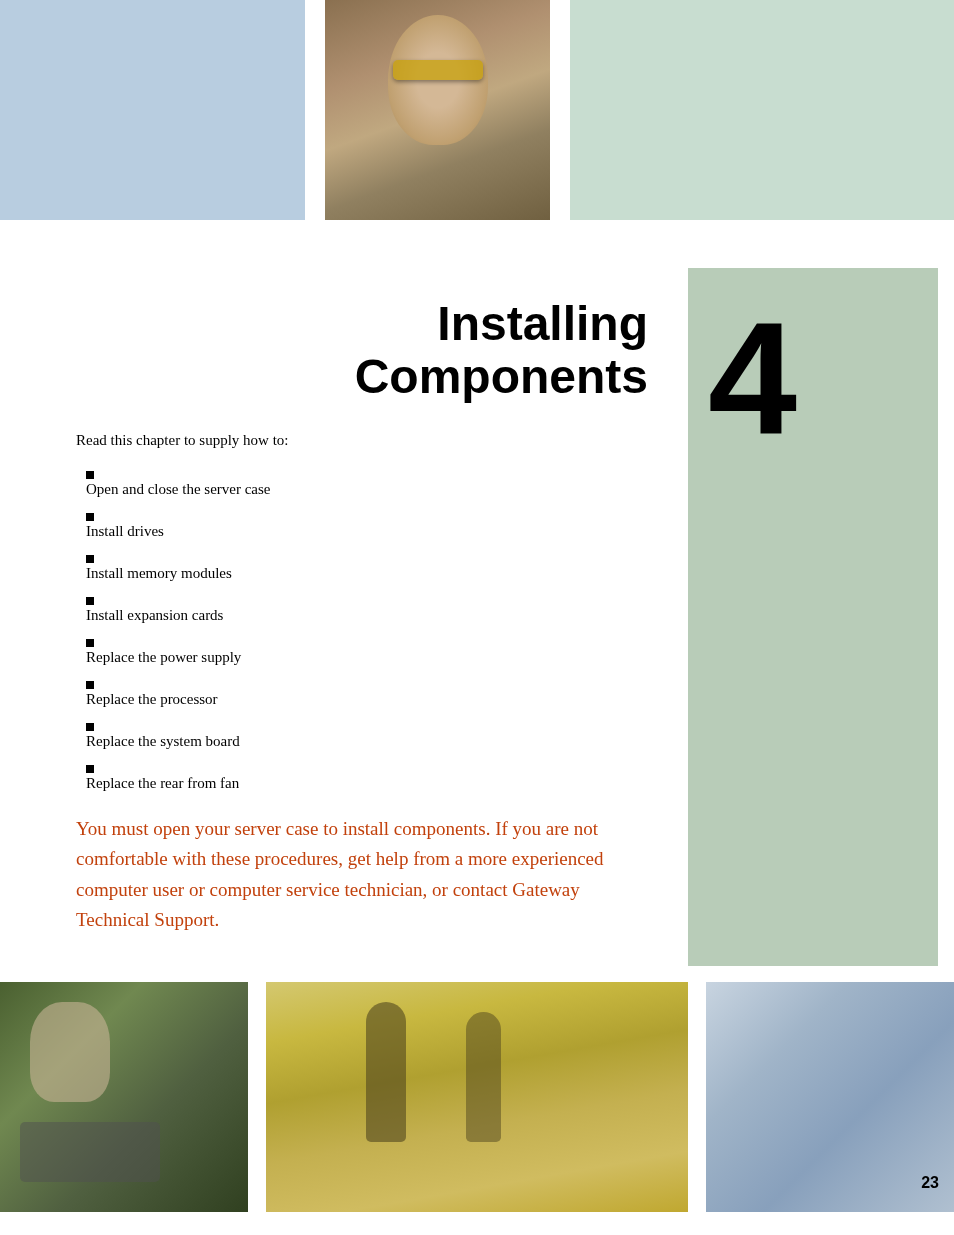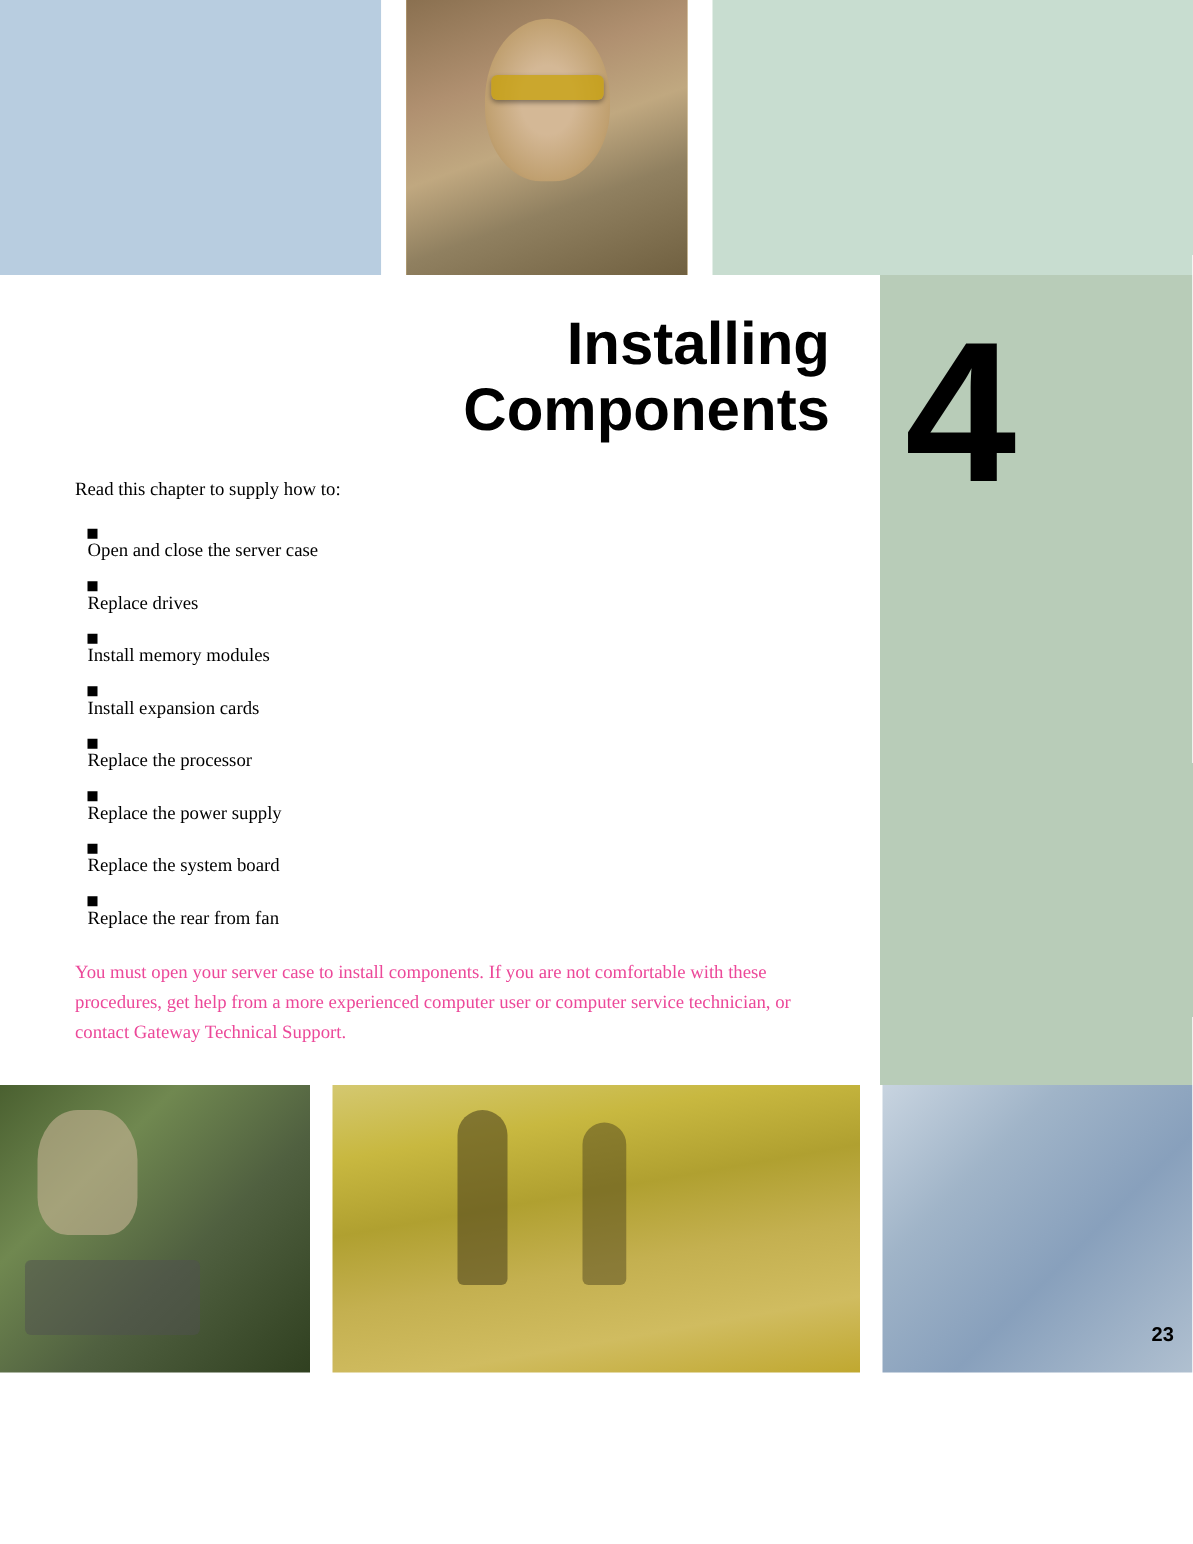--- a/index.html
+++ b/index.html
@@ -79,21 +79,22 @@
     .top-img-right {
       flex: 1;
       height: 220px;
       background: #c8ddd0;
     }
 
     
     .main-content-wrapper {
       display: flex;
       width: 100%;
-      padding: 0;
+      padding: 16px;
+      margin-top: 32px;
     }
 
     .main-content-left {
       flex: 1;
       padding: 30px 40px 30px 60px;
     }
 
     .chapter-sidebar {
       width: 250px;
       background: #b8ccb8;
@@ -149,23 +150,23 @@
     .bullet-square {
       width: 8px;
       height: 8px;
       background: #000;
       flex-shrink: 0;
       margin-right: 12px;
       margin-top: 5px;
     }
 
     .body-text {
-      font-size: 15px;
+      font-size: 19px;
       line-height: 1.6;
-      color: #ec4899;
+      color: #c2410c;
     }
 
     
     .bottom-image-strip {
       display: flex;
       width: 100%;
       height: 256px;
       margin-top: 0;
     }
 
@@ -288,37 +289,37 @@
 
     <p class="intro-text">Read this chapter to supply how to:</p>
 
     <ul class="bullet-list">
     <li>
           <div class="bullet-square"></div>
           <span>Open and close the server case</span>
         </li>
         <li>
           <div class="bullet-square"></div>
-          <span>Replace drives</span>
+          <span>Install drives</span>
         </li>
         <li>
           <div class="bullet-square"></div>
           <span>Install memory modules</span>
         </li>
         <li>
           <div class="bullet-square"></div>
           <span>Install expansion cards</span>
         </li>
         <li>
           <div class="bullet-square"></div>
+          <span>Replace the power supply</span>
+        </li>
+        <li>
+          <div class="bullet-square"></div>
           <span>Replace the processor</span>
-        </li>
-        <li>
-          <div class="bullet-square"></div>
-          <span>Replace the power supply</span>
         </li>
         <li>
           <div class="bullet-square"></div>
           <span>Replace the system board</span>
         </li>
         <li>
           <div class="bullet-square"></div>
           <span>Replace the rear from fan</span>
         </li>
       </ul>

